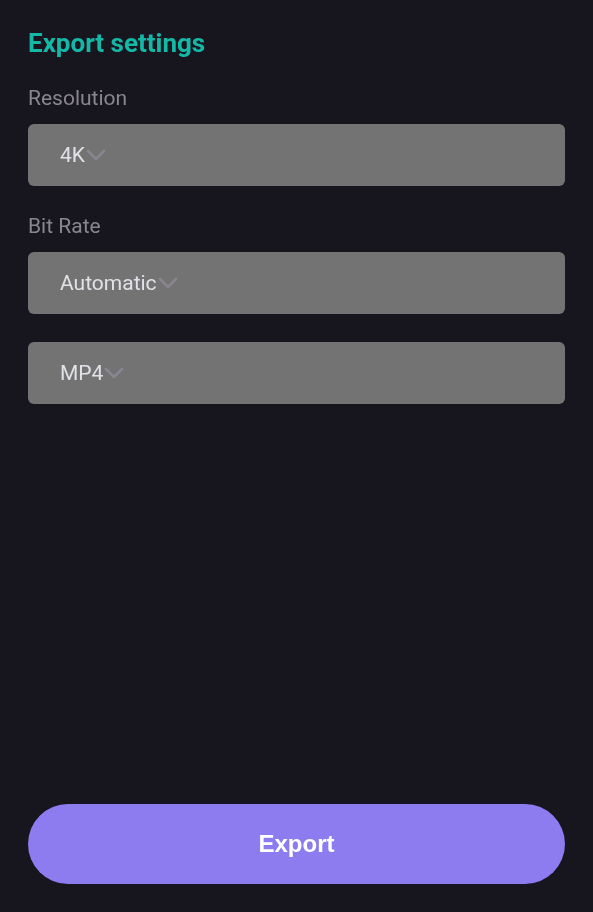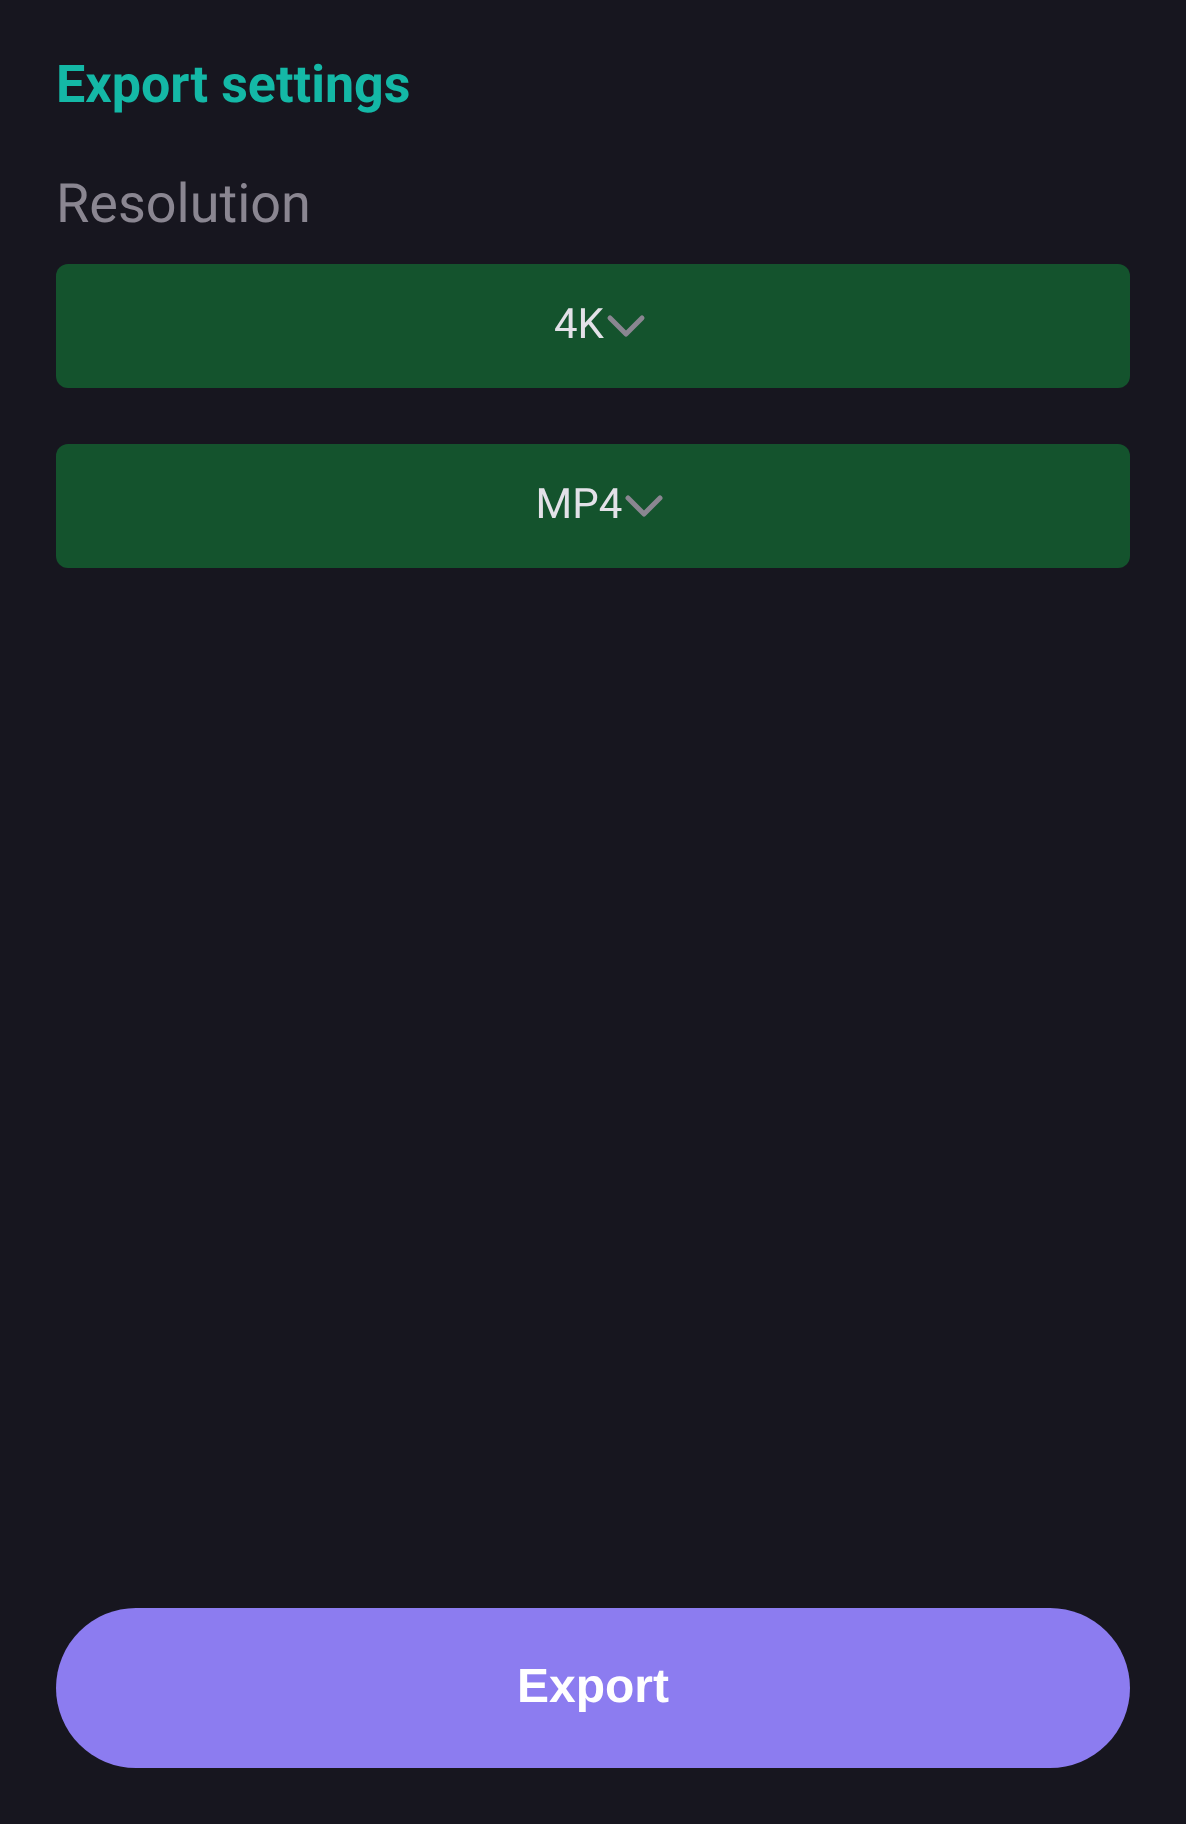--- a/index.html
+++ b/index.html
@@ -25,34 +25,34 @@
     .form-content {
       flex: 1;
       display: flex;
       flex-direction: column;
     }
     .field-group {
       margin-bottom: 28px;
     }
     .field-label {
       color: #8a8691;
-      font-size: 27px;
+      font-size: 21px;
       font-weight: 400;
       margin-bottom: 14px;
       display: block;
     }
     .select-field {
       width: 100%;
       height: 62px;
-      background-color: #14532d;
+      background-color: #737373;
       border: none;
       border-radius: 6px;
       display: flex;
       align-items: center;
-      justify-content: center;
+      justify-content: flex-start;
       padding: 0 24px 0 32px;
       cursor: pointer;
     }
     .select-value {
       color: #e3e1e8;
       font-size: 21px;
       font-weight: 400;
     }
     .chevron-icon {
       width: 22px;
@@ -98,20 +98,31 @@
     <div class="select-field">
       <span class="select-value">4K</span>
       <span class="chevron-icon">
         <svg width="20" height="12" viewBox="0 0 20 12">
             <polyline points="2,2 10,10 18,2"></polyline>
           </svg>
       </span>
     </div>
   </div>
 
+  <div class="field-group">
+    <label class="field-label">Bit Rate</label>
+    <div class="select-field">
+      <span class="select-value">Automatic</span>
+      <span class="chevron-icon">
+        <svg width="20" height="12" viewBox="0 0 20 12">
+            <polyline points="2,2 10,10 18,2"></polyline>
+          </svg>
+      </span>
+    </div>
+  </div>
 
   <div class="field-group">
     <div class="select-field">
       <span class="select-value">MP4</span>
       <span class="chevron-icon">
         <svg width="20" height="12" viewBox="0 0 20 12">
             <polyline points="2,2 10,10 18,2"></polyline>
           </svg>
       </span>
     </div>

